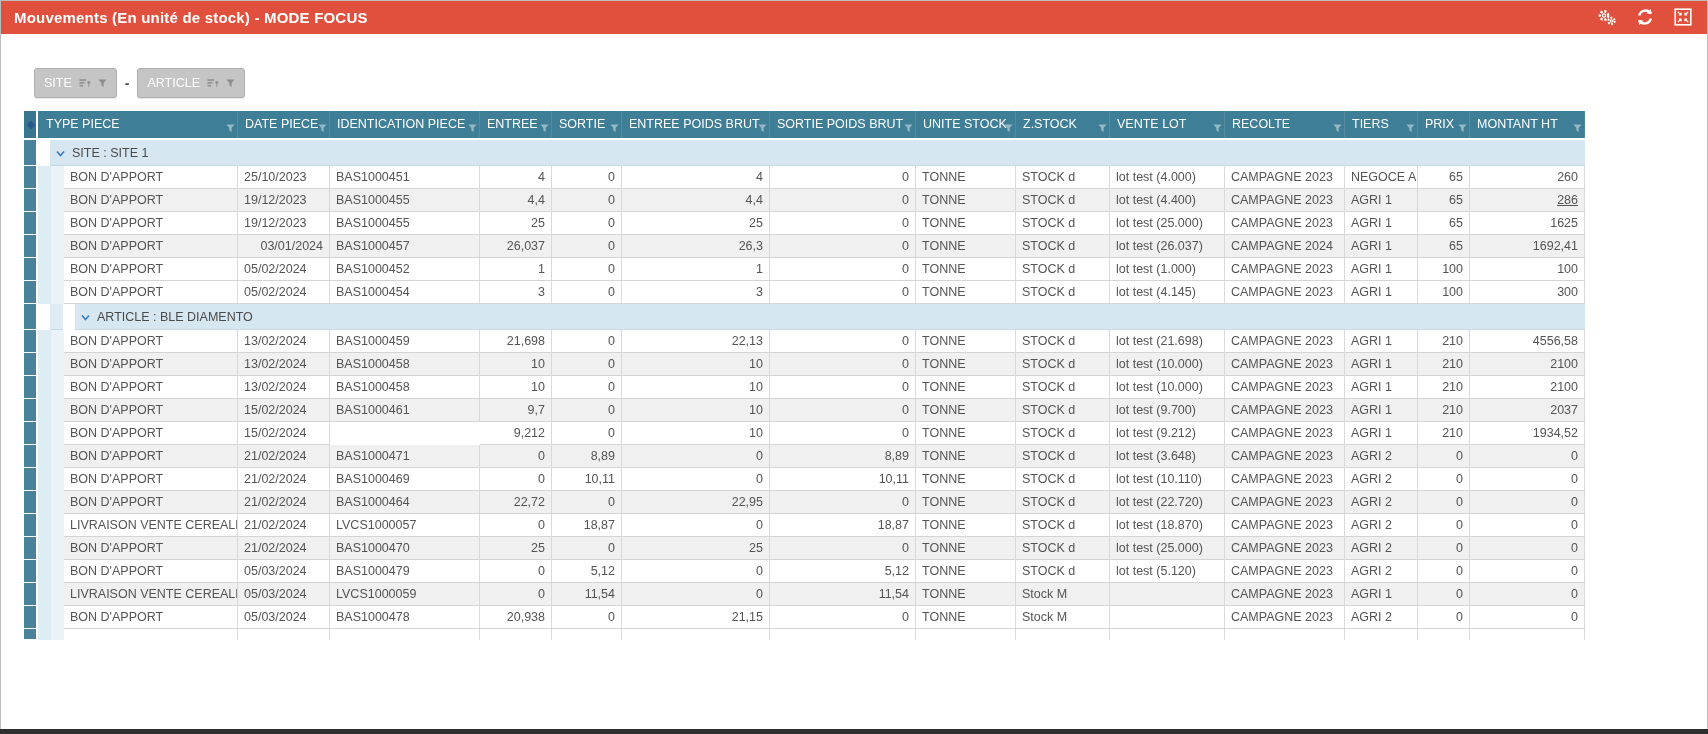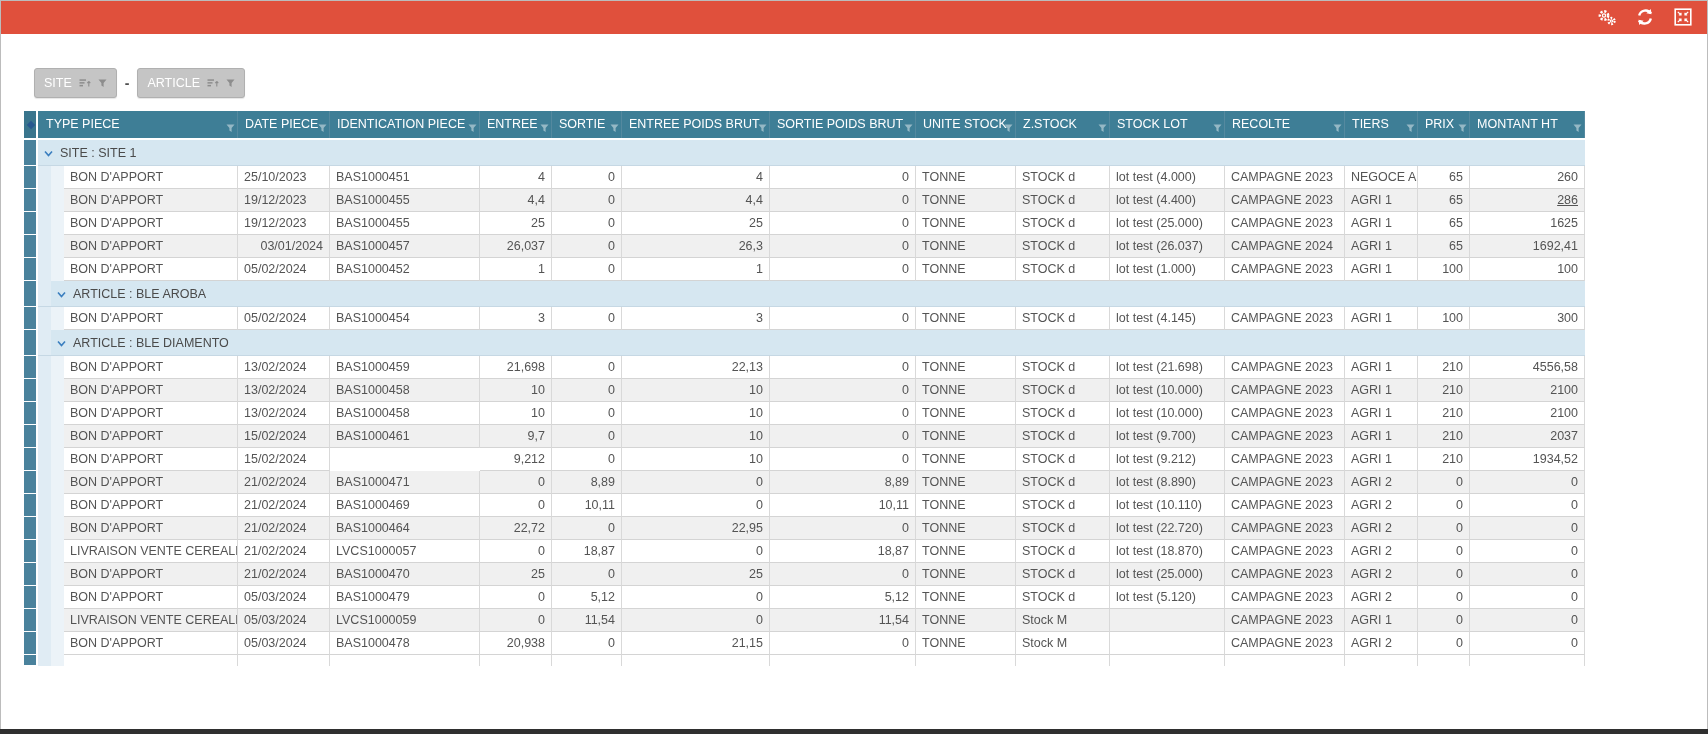--- a/index.html
+++ b/index.html
@@ -35,21 +35,21 @@
   .diamond{position:absolute;left:4px;top:11px;width:6px;height:6px;background:#27588f;
            transform:rotate(45deg);}
   .funnel{position:absolute;right:2px;top:5px;color:rgba(255,255,255,.45);}
 
   .gbody{margin-top:2px;}
   .ind{width:14px;background:#4a829c;border-right:2px solid #fff;border-bottom:1px solid #fff;
        box-sizing:border-box;flex:none;}
   .i1{width:13px;background:#e0ecf4;flex:none;box-sizing:border-box;}
   .i2{width:13px;background:#ecf3f8;flex:none;box-sizing:border-box;}
 
-  .grow{display:flex;height:26px;cursor:pointer;}
+  .grow{display:flex;height:26px;cursor:pointer;gap:12px;}
   .grow .gc{flex:1;background:#d6e7f1;border-bottom:1px solid #c6d8e4;display:flex;
             align-items:center;gap:7px;font-size:12.5px;color:#4a4a4a;padding-left:6px;
             box-sizing:border-box;min-width:0;}
   .grow .i1{border-bottom:1px solid #c6d8e4;}
   .chev{display:inline-flex;margin-top:2px;}
 
   .drow{display:flex;height:23px;cursor:default;}
   .drow .dc{box-sizing:border-box;font-size:12.5px;line-height:22px;color:#545454;
             padding:0 6px;border-right:1px solid #d9d9d9;border-bottom:1px solid #d4d4d4;
             white-space:nowrap;overflow:hidden;flex:none;background:#fff;}
@@ -57,20 +57,21 @@
   .dc.r{text-align:right;}
   .partial{height:11px;overflow:hidden;}
   .partial .dc{border-bottom:none;}
 </style>
 </head>
 <body>
 
 <div class="window">
 
   <div class="titlebar">
+    <span class="title">Mouvements (En unité de stock) - MODE FOCUS</span>
     <span class="tb-icons">
       <span class="tb-ic">
         <svg width="22" height="17" viewBox="0 0 22 17" fill="none" stroke="currentColor">
           <circle cx="8" cy="6.5" r="4.2" stroke-width="2.4" stroke-dasharray="2.2 1.7"></circle>
           <circle cx="8" cy="6.5" r="1.6" stroke-width="1.3"></circle>
           <circle cx="15.5" cy="12" r="3.1" stroke-width="2.2" stroke-dasharray="1.8 1.5"></circle>
           <circle cx="15.5" cy="12" r="1.1" stroke-width="1.1"></circle>
         </svg>
       </span>
       <span class="tb-ic">
@@ -154,21 +155,21 @@
             </svg></span></div>
         <div class="ghc" style="width: 146px;"><span>SORTIE POIDS BRUT</span><span class="funnel"><svg width="9" height="9" viewBox="0 0 9 9">
               <path d="M0.5 0.5h8L5.6 4v4L3.4 6.5V4z" fill="currentColor"></path>
             </svg></span></div>
         <div class="ghc" style="width: 100px;"><span>UNITE STOCK</span><span class="funnel"><svg width="9" height="9" viewBox="0 0 9 9">
               <path d="M0.5 0.5h8L5.6 4v4L3.4 6.5V4z" fill="currentColor"></path>
             </svg></span></div>
         <div class="ghc" style="width: 94px;"><span>Z.STOCK</span><span class="funnel"><svg width="9" height="9" viewBox="0 0 9 9">
               <path d="M0.5 0.5h8L5.6 4v4L3.4 6.5V4z" fill="currentColor"></path>
             </svg></span></div>
-        <div class="ghc" style="width: 115px;"><span>STOCK LOT</span><span class="funnel"><svg width="9" height="9" viewBox="0 0 9 9">
+        <div class="ghc" style="width: 115px;"><span>VENTE LOT</span><span class="funnel"><svg width="9" height="9" viewBox="0 0 9 9">
               <path d="M0.5 0.5h8L5.6 4v4L3.4 6.5V4z" fill="currentColor"></path>
             </svg></span></div>
         <div class="ghc" style="width: 120px;"><span>RECOLTE</span><span class="funnel"><svg width="9" height="9" viewBox="0 0 9 9">
               <path d="M0.5 0.5h8L5.6 4v4L3.4 6.5V4z" fill="currentColor"></path>
             </svg></span></div>
         <div class="ghc" style="width: 73px;"><span>TIERS</span><span class="funnel"><svg width="9" height="9" viewBox="0 0 9 9">
               <path d="M0.5 0.5h8L5.6 4v4L3.4 6.5V4z" fill="currentColor"></path>
             </svg></span></div>
         <div class="ghc" style="width: 52px;"><span>PRIX</span><span class="funnel"><svg width="9" height="9" viewBox="0 0 9 9">
               <path d="M0.5 0.5h8L5.6 4v4L3.4 6.5V4z" fill="currentColor"></path>
@@ -277,32 +278,20 @@
           <div class="dc r" style="width: 148px;">1</div>
           <div class="dc r" style="width: 146px;">0</div>
           <div class="dc" style="width: 100px;">TONNE</div>
           <div class="dc" style="width: 94px;">STOCK d</div>
           <div class="dc" style="width: 115px;">lot test (1.000)</div>
           <div class="dc" style="width: 120px;">CAMPAGNE 2023</div>
           <div class="dc" style="width: 73px;">AGRI 1</div>
           <div class="dc r" style="width: 52px;">100</div>
           <div class="dc r" style="width: 115px;">100</div>
         </div>
-        <div class="grow">
-          <div class="ind"></div>
-          <div class="i1"></div>
-          <div class="gc">
-            <span class="chev">
-              <svg width="9" height="7" viewBox="0 0 9 7">
-                <path d="M1 1.5l3.5 4 3.5-4" fill="none" stroke="#3a7ebf" stroke-width="1.6"></path>
-              </svg>
-            </span>
-            <span>ARTICLE : BLE AROBA</span>
-          </div>
-        </div>
         <div class="drow even">
           <div class="ind"></div>
           <div class="i1"></div>
           <div class="i2"></div>
           <div class="dc" style="width: 174px;">BON D'APPORT</div>
           <div class="dc" style="width: 92px;">05/02/2024</div>
           <div class="dc" style="width: 150px;">BAS1000454</div>
           <div class="dc r" style="width: 72px;">3</div>
           <div class="dc r" style="width: 70px;">0</div>
           <div class="dc r" style="width: 148px;">3</div>
@@ -428,21 +417,21 @@
           <div class="i2"></div>
           <div class="dc" style="width: 174px;">BON D'APPORT</div>
           <div class="dc" style="width: 92px;">21/02/2024</div>
           <div class="dc" style="width: 150px;">BAS1000471</div>
           <div class="dc r" style="width: 72px;">0</div>
           <div class="dc r" style="width: 70px;">8,89</div>
           <div class="dc r" style="width: 148px;">0</div>
           <div class="dc r" style="width: 146px;">8,89</div>
           <div class="dc" style="width: 100px;">TONNE</div>
           <div class="dc" style="width: 94px;">STOCK d</div>
-          <div class="dc" style="width: 115px;">lot test (8.890)</div>
+          <div class="dc" style="width: 115px;">lot test (3.648)</div>
           <div class="dc" style="width: 120px;">CAMPAGNE 2023</div>
           <div class="dc" style="width: 73px;">AGRI 2</div>
           <div class="dc r" style="width: 52px;">0</div>
           <div class="dc r" style="width: 115px;">0</div>
         </div>
         <div class="drow even">
           <div class="ind"></div>
           <div class="i1"></div>
           <div class="i2"></div>
           <div class="dc" style="width: 174px;">BON D'APPORT</div>

